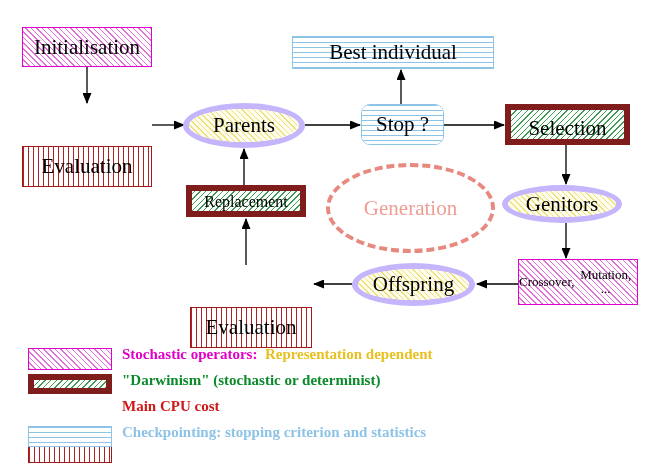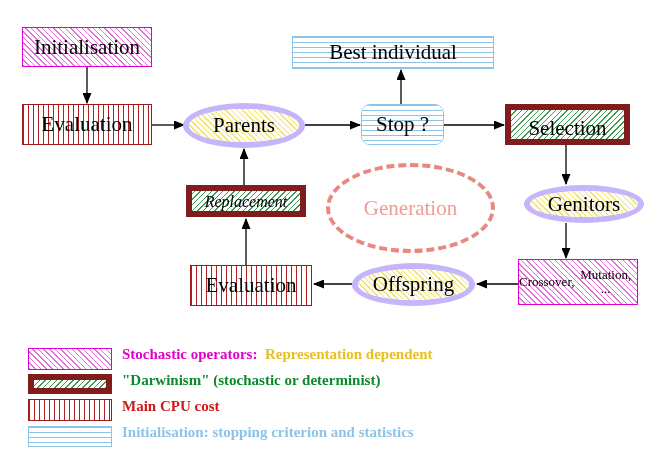--- a/index.html
+++ b/index.html
@@ -32,21 +32,21 @@
       #3f9a53 0px,#3f9a53 1px, #ffffff 1px,#ffffff 4px);
   }
   .bd-green{border:6px solid #7f1d1d;align-items:flex-end;}
 
   
   .fill-red{
     background-color:#ffffff;
     background-image:repeating-linear-gradient(90deg,
       #b02020 0px,#b02020 1px, #ffffff 1px,#ffffff 5px);
   }
-  .bd-red{border:1px solid #a01818;}
+  .bd-red{border:1px solid #a01818;margin-top:42px;}
 
   
   .fill-blue{
     background-color:#ffffff;
     background-image:repeating-linear-gradient(180deg,
       #8cc3e6 0px,#8cc3e6 1px, #ffffff 1px,#ffffff 5px);
   }
   .bd-blue{border:1px solid #8cc3e6;}
 
   
@@ -148,42 +148,42 @@
   <div class="node rounded bd-blue" style="left:361px;top:104px;width:83px;height:41px;z-index:2;overflow:hidden;">
     <div class="pat fill-blue"></div>
     <span class="lbl t-big">Stop ?</span>
   </div>
 
   <div class="node bd-green" style="left:505px;top:104px;width:125px;height:41px;z-index:2;">
     <div class="pat fill-green"></div>
     <span class="lbl t-big">Selection</span>
   </div>
 
-  <div class="node ellipse bd-yellow" style="left:524px;top:185px;width:120px;height:38px;z-index:2;font-family:Liberation Serif, serif;">
+  <div class="node ellipse bd-yellow" style="left:502px;top:185px;width:120px;height:38px;z-index:2;font-family:Liberation Serif, serif;">
     <div class="pat fill-yellow"></div>
     <span class="lbl t-big">Genitors</span>
   </div>
 
   <div class="node bd-magenta" style="left:518px;top:259px;width:120px;height:46px;z-index:2;">
     <div class="pat fill-magenta"></div>
     <span class="lbl t-small">Crossover,</span>
     <span class="lbl t-small">Mutation, ...</span>
   </div>
 
   <div class="node ellipse bd-yellow" style="left:352px;top:263px;width:123px;height:43px;z-index:2;">
     <div class="pat fill-yellow"></div>
     <span class="lbl t-big">Offspring</span>
   </div>
 
   <div class="node bd-red" style="left:190px;top:265px;width:122px;height:41px;z-index:2;">
     <div class="pat fill-red"></div>
     <span class="lbl t-big">Evaluation</span>
   </div>
 
-  <div class="node bd-green" style="left:186px;top:185px;width:120px;height:32px;z-index:2;font-style:italic;">
+  <div class="node bd-green" style="left:186px;top:185px;width:120px;height:32px;z-index:2;">
     <div class="pat fill-green"></div>
     <span class="lbl t-mid">Replacement</span>
   </div>
 
   <div id="generation" style="left:326px;top:163px;width:169px;height:90px;z-index:1;">
     <span>Generation</span>
   </div>
 
   <div id="legend">
 
@@ -197,18 +197,18 @@
       <div class="legend-text lt-green" style="top:5px;">"Darwinism" (stochastic or determinist)</div>
     </div>
 
     <div class="legend-row" style="height:26px;padding-left:28px;">
       <div class="swatch fill-red bd-red" style="top:7px;height:22px;"></div>
       <div class="legend-text lt-red" style="top:6px;">Main CPU cost</div>
     </div>
 
     <div class="legend-row" style="height:26px;">
       <div class="swatch fill-blue bd-blue" style="top:8px;height:21px;"></div>
-      <div class="legend-text lt-blue" style="top:6px;">Initialisation: stopping criterion and statistics</div>
+      <div class="legend-text lt-blue" style="top:6px;">Checkpointing: stopping criterion and statistics</div>
     </div>
 
   </div>
 
 </div>
 
 </body></html>

